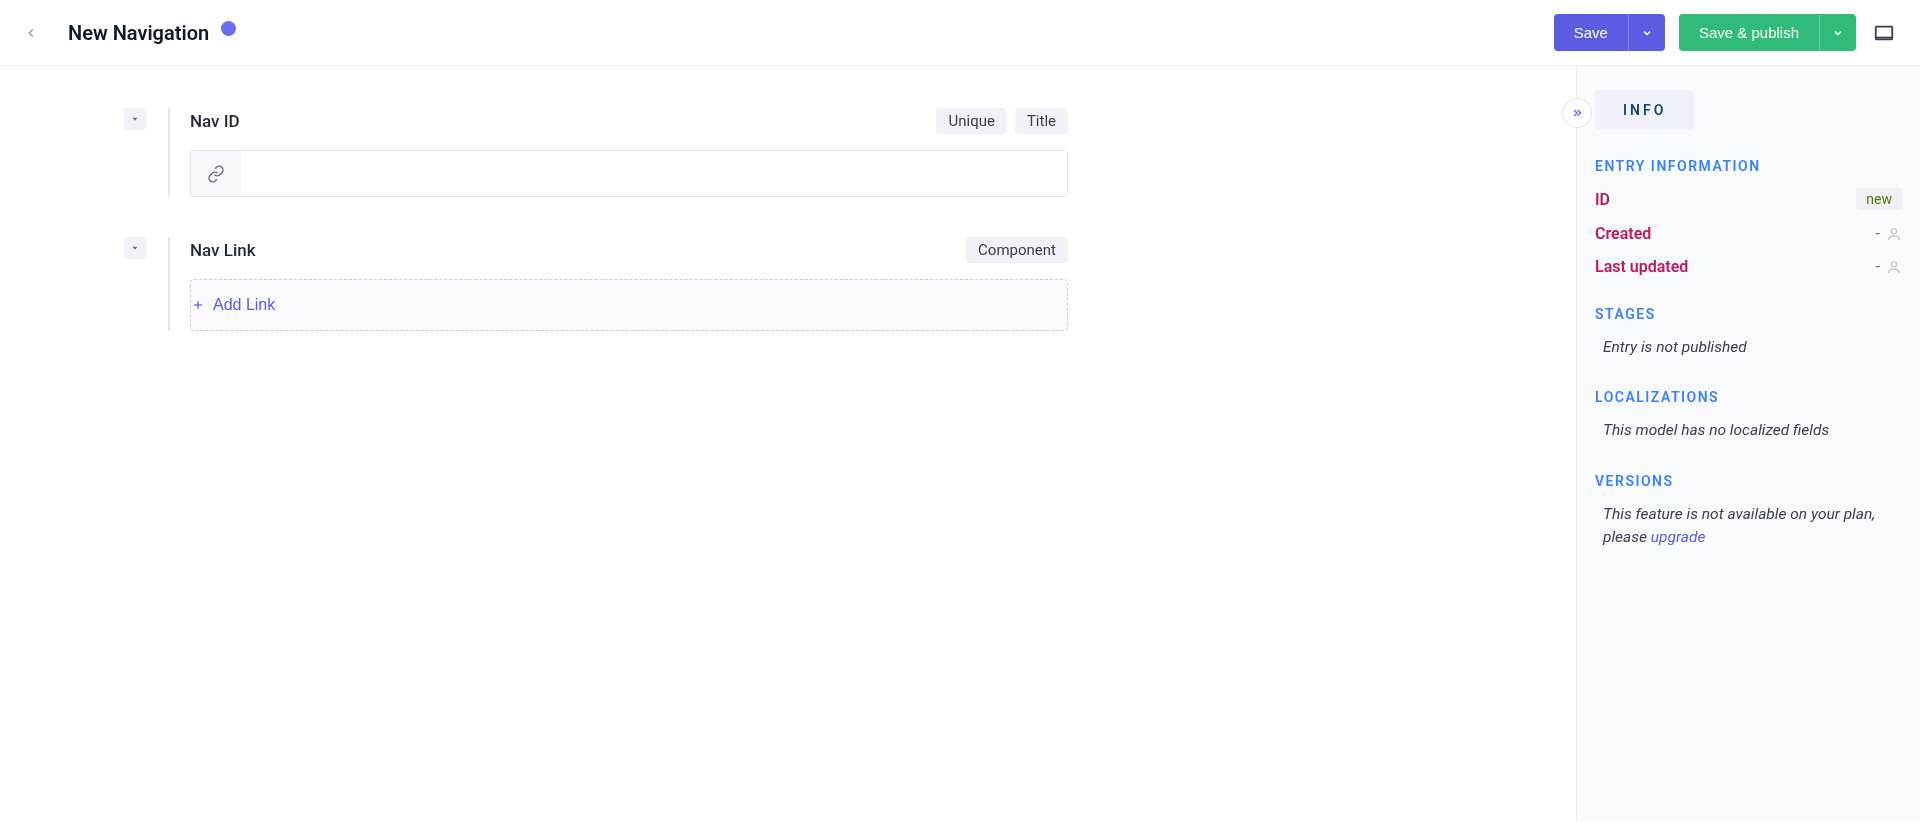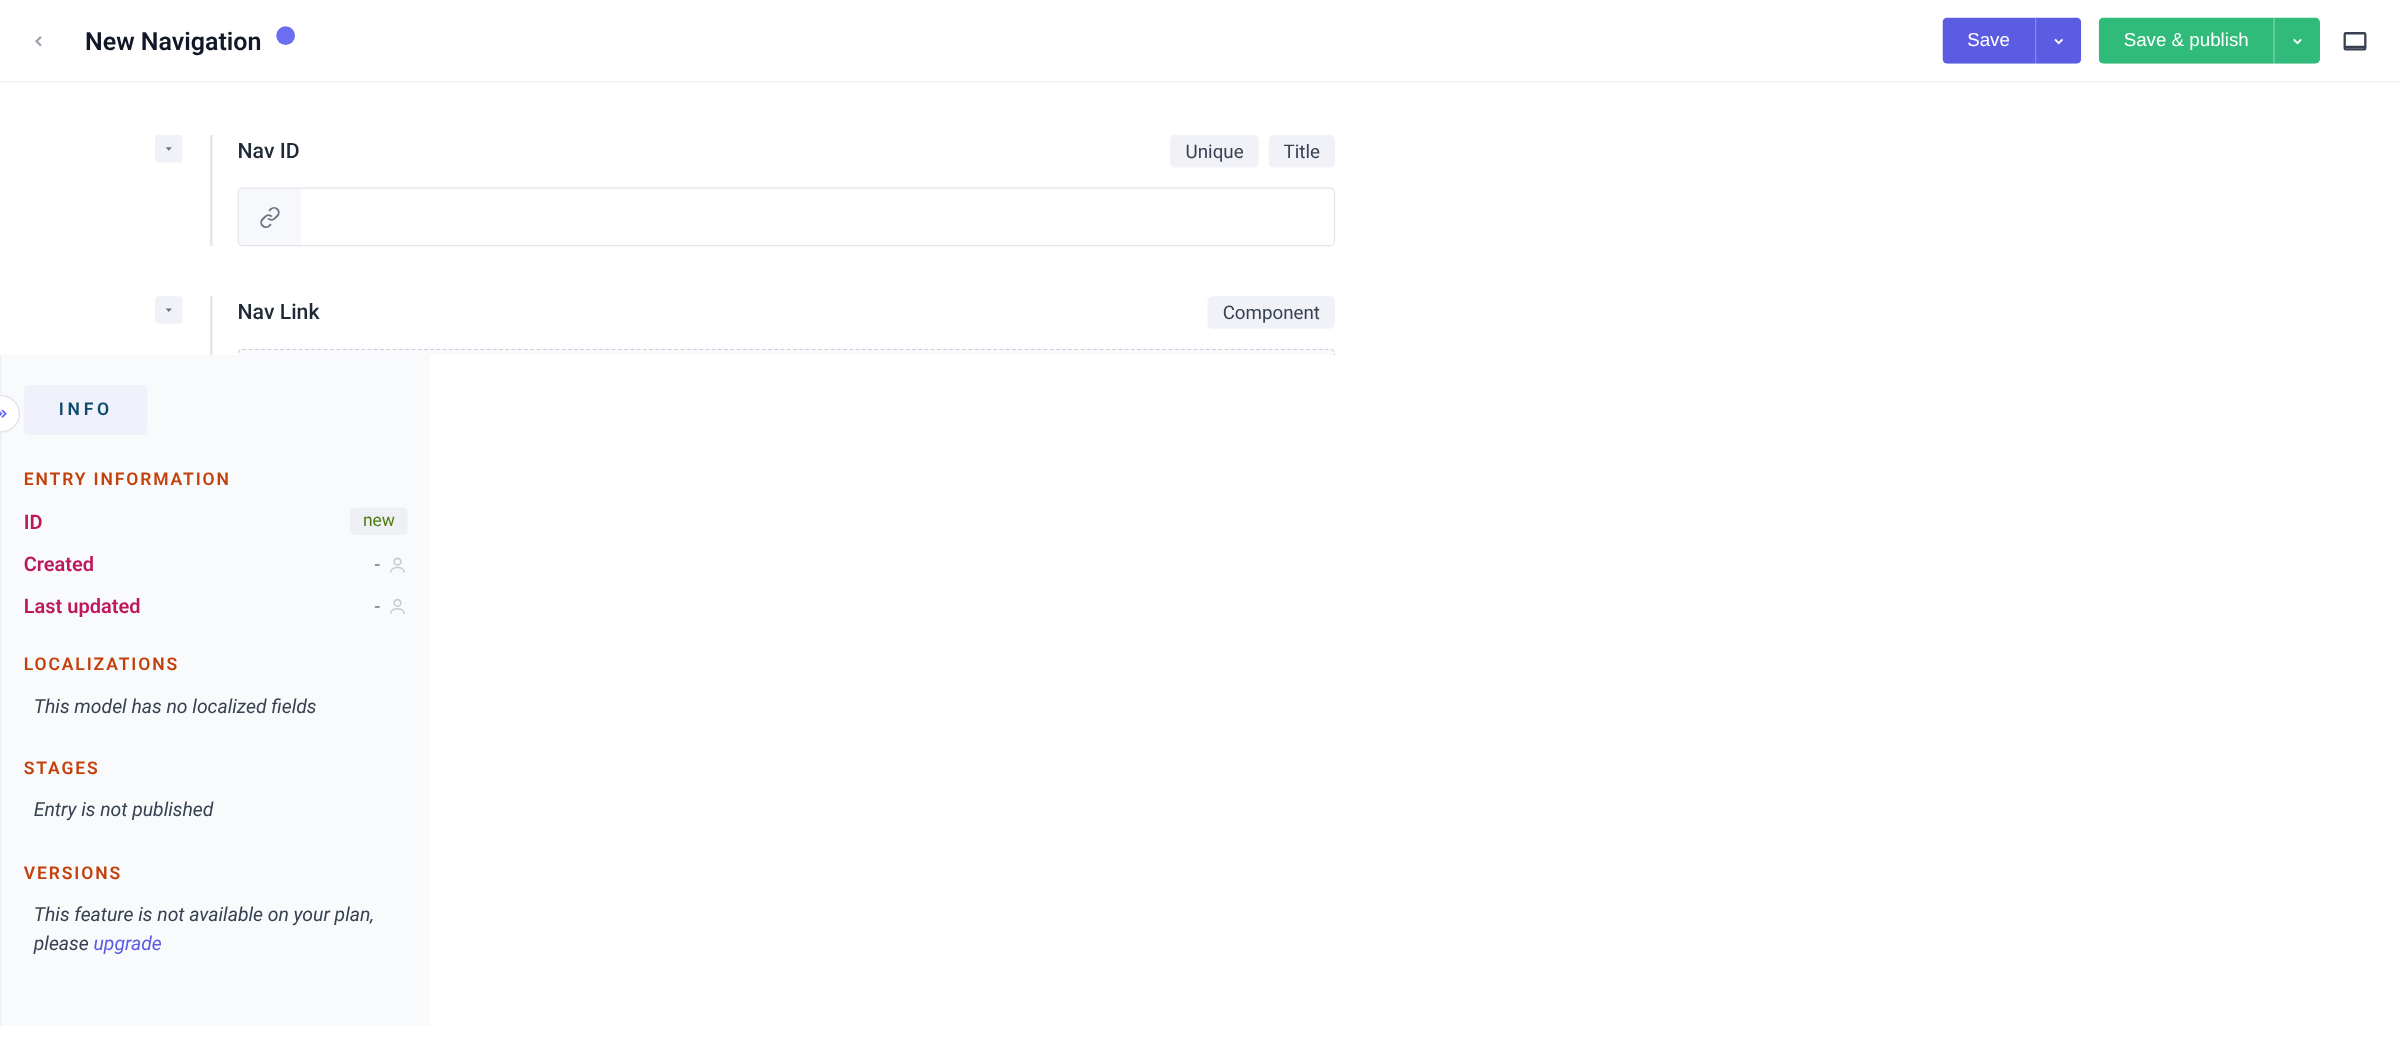--- a/index.html
+++ b/index.html
@@ -18,21 +18,21 @@
 .btn { border: none; cursor: pointer; font-size: 15px; font-weight: 500; padding: 10px 20px; display: flex; align-items: center; color: #fff; }
 .btn-save-main { background: #5b5ce2; }
 .btn-save-caret { background: #5b5ce2; border-left: 1px solid rgba(255,255,255,0.25); padding: 10px 12px; }
 .btn-publish-main { background: #30bb7a; }
 .btn-publish-caret { background: #30bb7a; border-left: 1px solid rgba(255,255,255,0.25); padding: 10px 12px; }
 .btn svg { width: 12px; height: 12px; }
 .panel-toggle { width: 28px; height: 28px; display: flex; align-items: center; justify-content: center; cursor: pointer; color: #374151; }
 .panel-toggle svg { width: 22px; height: 22px; }
 
 
-.body { display: flex; height: calc(100vh - 76px); flex-direction: column; }
+.body { display: flex; height: calc(100vh - 76px); }
 .main { flex: 1; padding: 42px 0 0 0; overflow: hidden; }
 .sidebar { width: 344px; background: #f9fafc; border-left: 1px solid #eceef2; position: relative; padding: 24px 18px; }
 
 
 .field-row { display: flex; align-items: flex-start; margin-bottom: 40px; }
 .collapse-col { width: 160px; display: flex; justify-content: flex-end; padding-right: 14px; position: relative; }
 .collapse-btn { width: 22px; height: 22px; background: #f1f2f7; border-radius: 3px; display: flex; align-items: center; justify-content: center; cursor: pointer; color: #6b7280; position: relative; top: 0; }
 .collapse-btn svg { width: 10px; height: 10px; }
 .vline { width: 2px; background: #e5e6ed; margin-left: 8px; align-self: stretch; }
 .field-content { flex: 1; max-width: 898px; padding-left: 20px; }
@@ -44,21 +44,21 @@
 .input-prefix { width: 50px; background: #f7f8fb; display: flex; align-items: center; justify-content: center; color: #6b7280; }
 .input-prefix svg { width: 18px; height: 18px; }
 .text-input { flex: 1; border: none; outline: none; padding: 14px 12px; font-size: 15px; }
 .add-link-btn { width: 100%; border: 1px dashed #cbccdd; background: #fafafd; border-radius: 4px; padding: 16px 0; display: flex; align-items: center; gap: 8px; color: #5b5ce2; font-size: 16px; cursor: pointer; }
 .add-link-btn svg { width: 14px; height: 14px; }
 
 
 .sidebar-collapse { position: absolute; left: -15px; top: 32px; width: 30px; height: 30px; background: #fff; border: 1px solid #e2e3ea; border-radius: 50%; display: flex; align-items: center; justify-content: center; cursor: pointer; color: #6b6ef0; }
 .sidebar-collapse svg { width: 14px; height: 14px; }
 .info-tab { display: inline-block; background: #f0f1fb; color: #0c4a6e; font-weight: 600; letter-spacing: 3px; font-size: 14px; padding: 12px 28px; border-radius: 4px; margin-bottom: 28px; }
-.section-title { font-size: 14px; font-weight: 600; letter-spacing: 1.5px; color: #c2410c; margin-bottom: 14px; }
+.section-title { font-size: 14px; font-weight: 600; letter-spacing: 1.5px; color: #3b82f6; margin-bottom: 14px; }
 .info-row { display: flex; justify-content: space-between; align-items: center; margin-bottom: 14px; font-size: 16px; }
 .info-row-label { font-weight: 600; color: #be185d; }
 .info-row-value { display: flex; align-items: center; gap: 6px; color: #6b7280; }
 .new-pill { background: #eff0f5; color: #4d7c0f; font-size: 14px; padding: 3px 10px; border-radius: 4px; }
 .user-icon { width: 16px; height: 16px; color: #c6cad4; }
 .section-body { font-style: italic; color: #374151; font-size: 15.5px; margin-bottom: 30px; padding-left: 8px; line-height: 1.5; }
 .sidebar-section { margin-bottom: 30px; }
 .link-inline { color: #5b5ce2; font-style: italic; cursor: pointer; }
 </style>
 </head>
@@ -196,27 +196,27 @@
           <span>-</span>
           <svg class="user-icon" viewBox="0 0 24 24" fill="none" stroke="currentColor" stroke-width="2">
               <circle cx="12" cy="8" r="4"></circle>
               <path d="M4 21c0-4 4-6 8-6s8 2 8 6"></path>
             </svg>
         </span>
       </div>
     </div>
 
     <div class="sidebar-section">
+      <div class="section-title">STAGES</div>
+      <div class="section-body">Entry is not published</div>
+    </div>
+
+    <div class="sidebar-section">
       <div class="section-title">LOCALIZATIONS</div>
       <div class="section-body">This model has no localized fields</div>
-    </div>
-
-    <div class="sidebar-section">
-      <div class="section-title">STAGES</div>
-      <div class="section-body">Entry is not published</div>
     </div>
 
     <div class="sidebar-section">
       <div class="section-title">VERSIONS</div>
       <div class="section-body">
         <span>This feature is not available on your plan, please </span><span class="link-inline">upgrade</span>
       </div>
     </div>
 
   </div>

